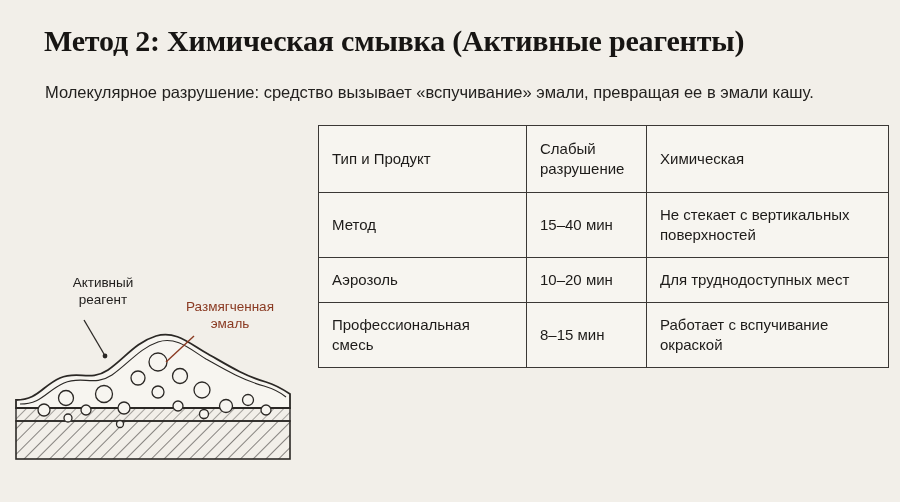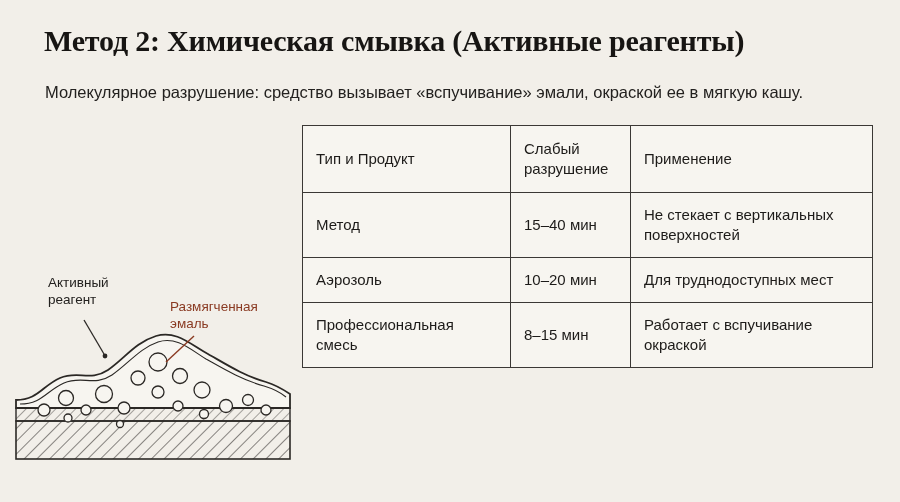--- a/index.html
+++ b/index.html
@@ -49,20 +49,21 @@
     position: absolute;
     left: 302px;
     top: 125px;
     width: 570px;
   }
   table.spec {
     border-collapse: collapse;
     width: 570px;
     background: #f7f5f0;
     table-layout: fixed;
+    margin-left: 16px;
   }
   table.spec th, table.spec td {
     border: 1px solid #3b3835;
     padding: 12px 13px;
     vertical-align: middle;
     font-size: 15px;
     line-height: 20px;
     color: #1d1b19;
     font-weight: normal;
     text-align: left;
@@ -78,20 +79,21 @@
   td.time-cell { text-align: center; }
   th.time-head { text-align: left; }
 
   
   .figure {
     position: absolute;
     left: 8px;
     top: 258px;
     width: 290px;
     height: 215px;
+    text-align: center;
   }
   .fig-label {
     position: absolute;
     font-size: 13.5px;
     line-height: 17px;
   }
   .label-active {
     left: 40px;
     top: 16px;
     color: #23211f;
@@ -103,37 +105,37 @@
     color: #8a3a22;
     width: 120px;
   }
 </style>
 </head>
 <body>
 
 <div class="page">
 
   <div class="title">Метод 2: Химическая смывка (Активные реагенты)</div>
-  <div class="subtitle">Молекулярное разрушение: средство вызывает «вспучивание» эмали, окраской ее в мягкую кашу.</div>
+  <div class="subtitle">Молекулярное разрушение: средство вызывает «вспучивание» эмали, превращая ее в эмали кашу.</div>
 
   <div class="table-wrap">
     <table class="spec">
       <colgroup>
         <col class="col-type">
           <col class="col-time">
           <col class="col-use">
       </colgroup>
       <thead>
         <tr>
           <th>Тип и Продукт</th>
           <th class="time-head">
             <span>Слабый</span><br>
             <span>разрушение</span>
           </th>
-          <th>Применение</th>
+          <th>Химическая</th>
         </tr>
       </thead>
       <tbody>
         <tr>
           <td>Метод</td>
           <td class="time-cell">15–40 мин</td>
           <td>Не стекает с вертикальных поверхностей</td>
         </tr>
         <tr>
           <td>Аэрозоль</td>

